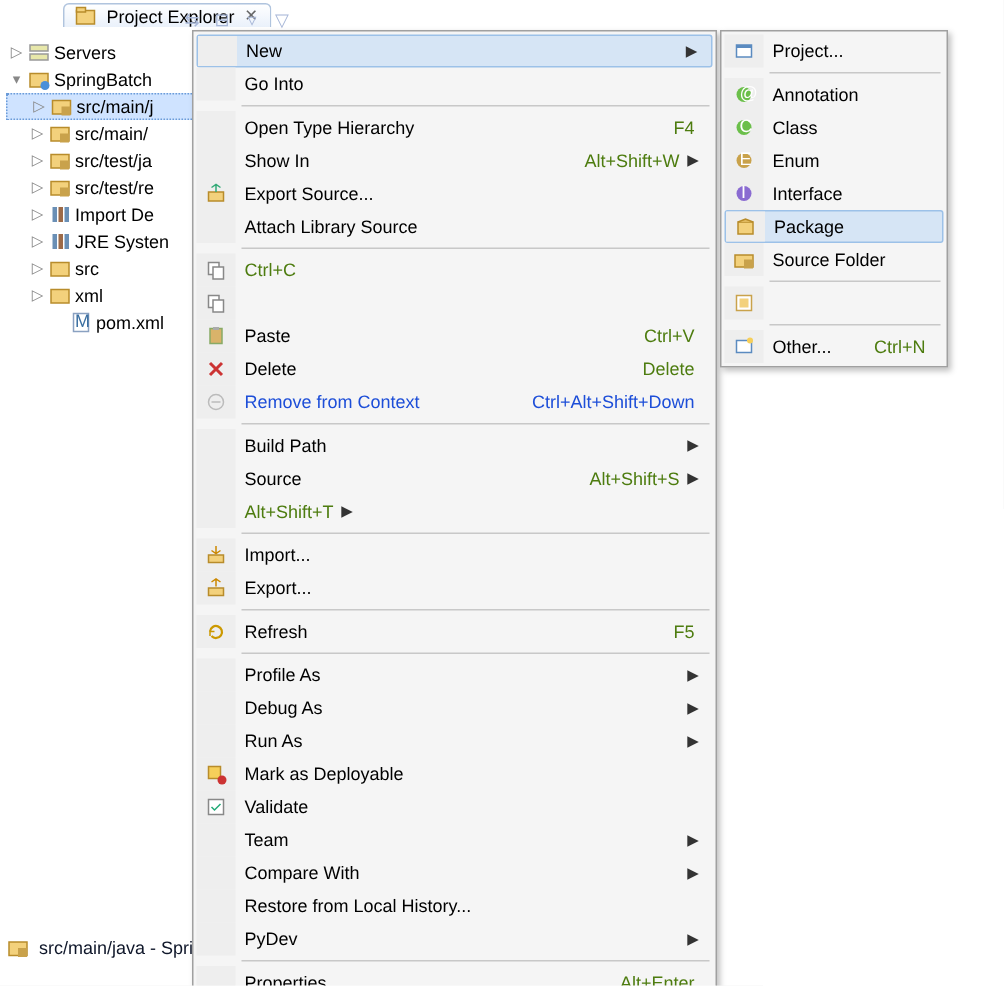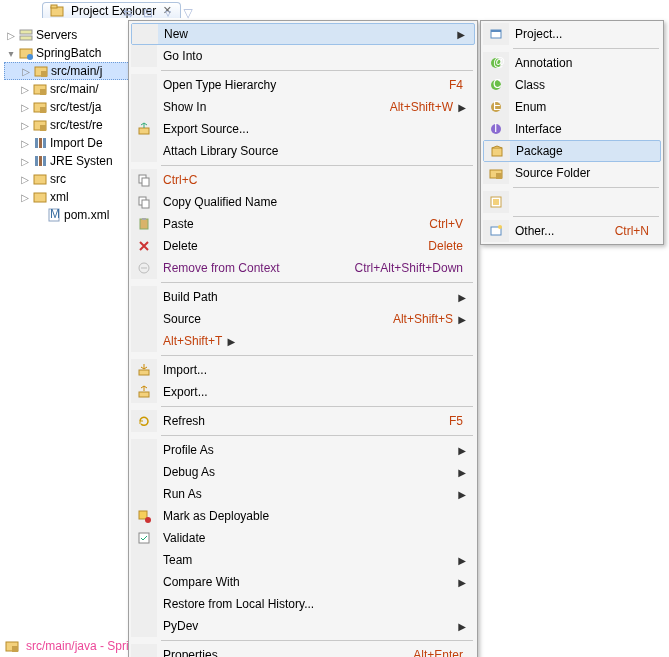--- a/index.html
+++ b/index.html
@@ -14,35 +14,35 @@
 
 .tree { position:absolute; top:26px; left:4px; width:150px; }
 .row { display:flex; align-items:center; height:18px; white-space:nowrap; }
 .tw { width:14px; display:inline-flex; justify-content:center; color:#888; font-size:10px; }
 .ic { width:16px; height:16px; display:inline-flex; align-items:center; justify-content:center; margin-right:2px;}
 .row.sel { background:#cfe3ff; border:1px dotted #6b9bd8; height:18px; }
 .ind1 { padding-left: 14px; }
 .ind2 { padding-left: 28px; }
 
 
-.status { position:absolute; bottom:2px; left:4px; display:flex; align-items:center; gap:4px; height:18px; color:#ec4899;}
+.status { position:absolute; bottom:16px; left:4px; display:flex; align-items:center; gap:4px; height:18px; color:#0f172a;}
 .status .ic { width:16px; height:16px; }
 
 
 .menu { position:absolute; background:#f5f5f5; border:1px solid #a0a0a0; box-shadow:2px 2px 4px rgba(0,0,0,.25); padding:2px; }
 .menu .mi { display:flex; align-items:center; height:22px; position:relative; padding-right:8px;}
 .menu .mi.hl { background:#d6e5f5; border:1px solid #9cc1e8; border-radius:2px; height:22px; }
 .menu .gutter { width:26px; height:100%; display:flex; align-items:center; justify-content:center; background:#eee; margin-right:6px; flex-shrink:0;}
 .menu .lbl { flex:1; white-space:nowrap; padding-right:19px;}
-.menu .accel { color:#c2410c; white-space:nowrap; padding-right:4px; }
+.menu .accel { color:#4d7c0f; white-space:nowrap; padding-right:4px; }
 .menu .arrow { width:10px; text-align:center; color:#333; font-size:10px;}
 .menu .sep { height:1px; background:#c8c8c8; margin:3px 2px 3px 30px; }
-.menu .dis .lbl, .menu .dis .accel { color:#701a75; }
+.menu .dis .lbl, .menu .dis .accel { color:#1d4ed8; }
 .menu1 { top:20px; left:128px; width:350px; }
-.menu2 { top:20px; left:480px; width:184px; }
+.menu2 { top:20px; left:480px; width:152px; }
 
 
 .watermark { position:absolute; top:290px; left:240px; width:240px; opacity:.35; pointer-events:none; text-align:center;}
 .watermark .ring { width:56px; height:56px; border:4px solid #7fa9c9; border-radius:50%; display:inline-flex; align-items:center; justify-content:center; color:#3b6e97; font-weight:bold; font-size:14px; vertical-align:middle;}
 .watermark .t1 { display:inline-block; vertical-align:middle; margin-left:6px; }
 .watermark .t1 .a { color:#4c7aa3; font-size:22px; font-family:Georgia,serif; }
 .watermark .t1 .b { color:#6fbf3a; font-size:22px; font-family:Georgia,serif; }
 .watermark .sub { color:#8aa7b4; font-size:9px; letter-spacing:.5px; }
 
 
@@ -235,21 +235,20 @@
       </span>
       <span class="accel">Ctrl+C</span>
     </div>
   <div class="mi">
       <span class="gutter">
         <svg width="14" height="14">
           <rect x="2" y="2" width="7" height="8" fill="#fff" stroke="#888"></rect>
           <rect x="5" y="5" width="7" height="8" fill="#fff" stroke="#888"></rect>
         </svg>
       </span>
-      <span class="lbl">Copy Qualified Name</span>
     </div>
   <div class="mi">
       <span class="gutter">
         <svg width="14" height="14">
           <rect x="3" y="2" width="8" height="10" fill="#d9b36a" stroke="#8a6"></rect>
           <rect x="5" y="1" width="4" height="2" fill="#aaa"></rect>
         </svg>
       </span>
       <span class="lbl">Paste</span>
       <span class="accel">Ctrl+V</span>

